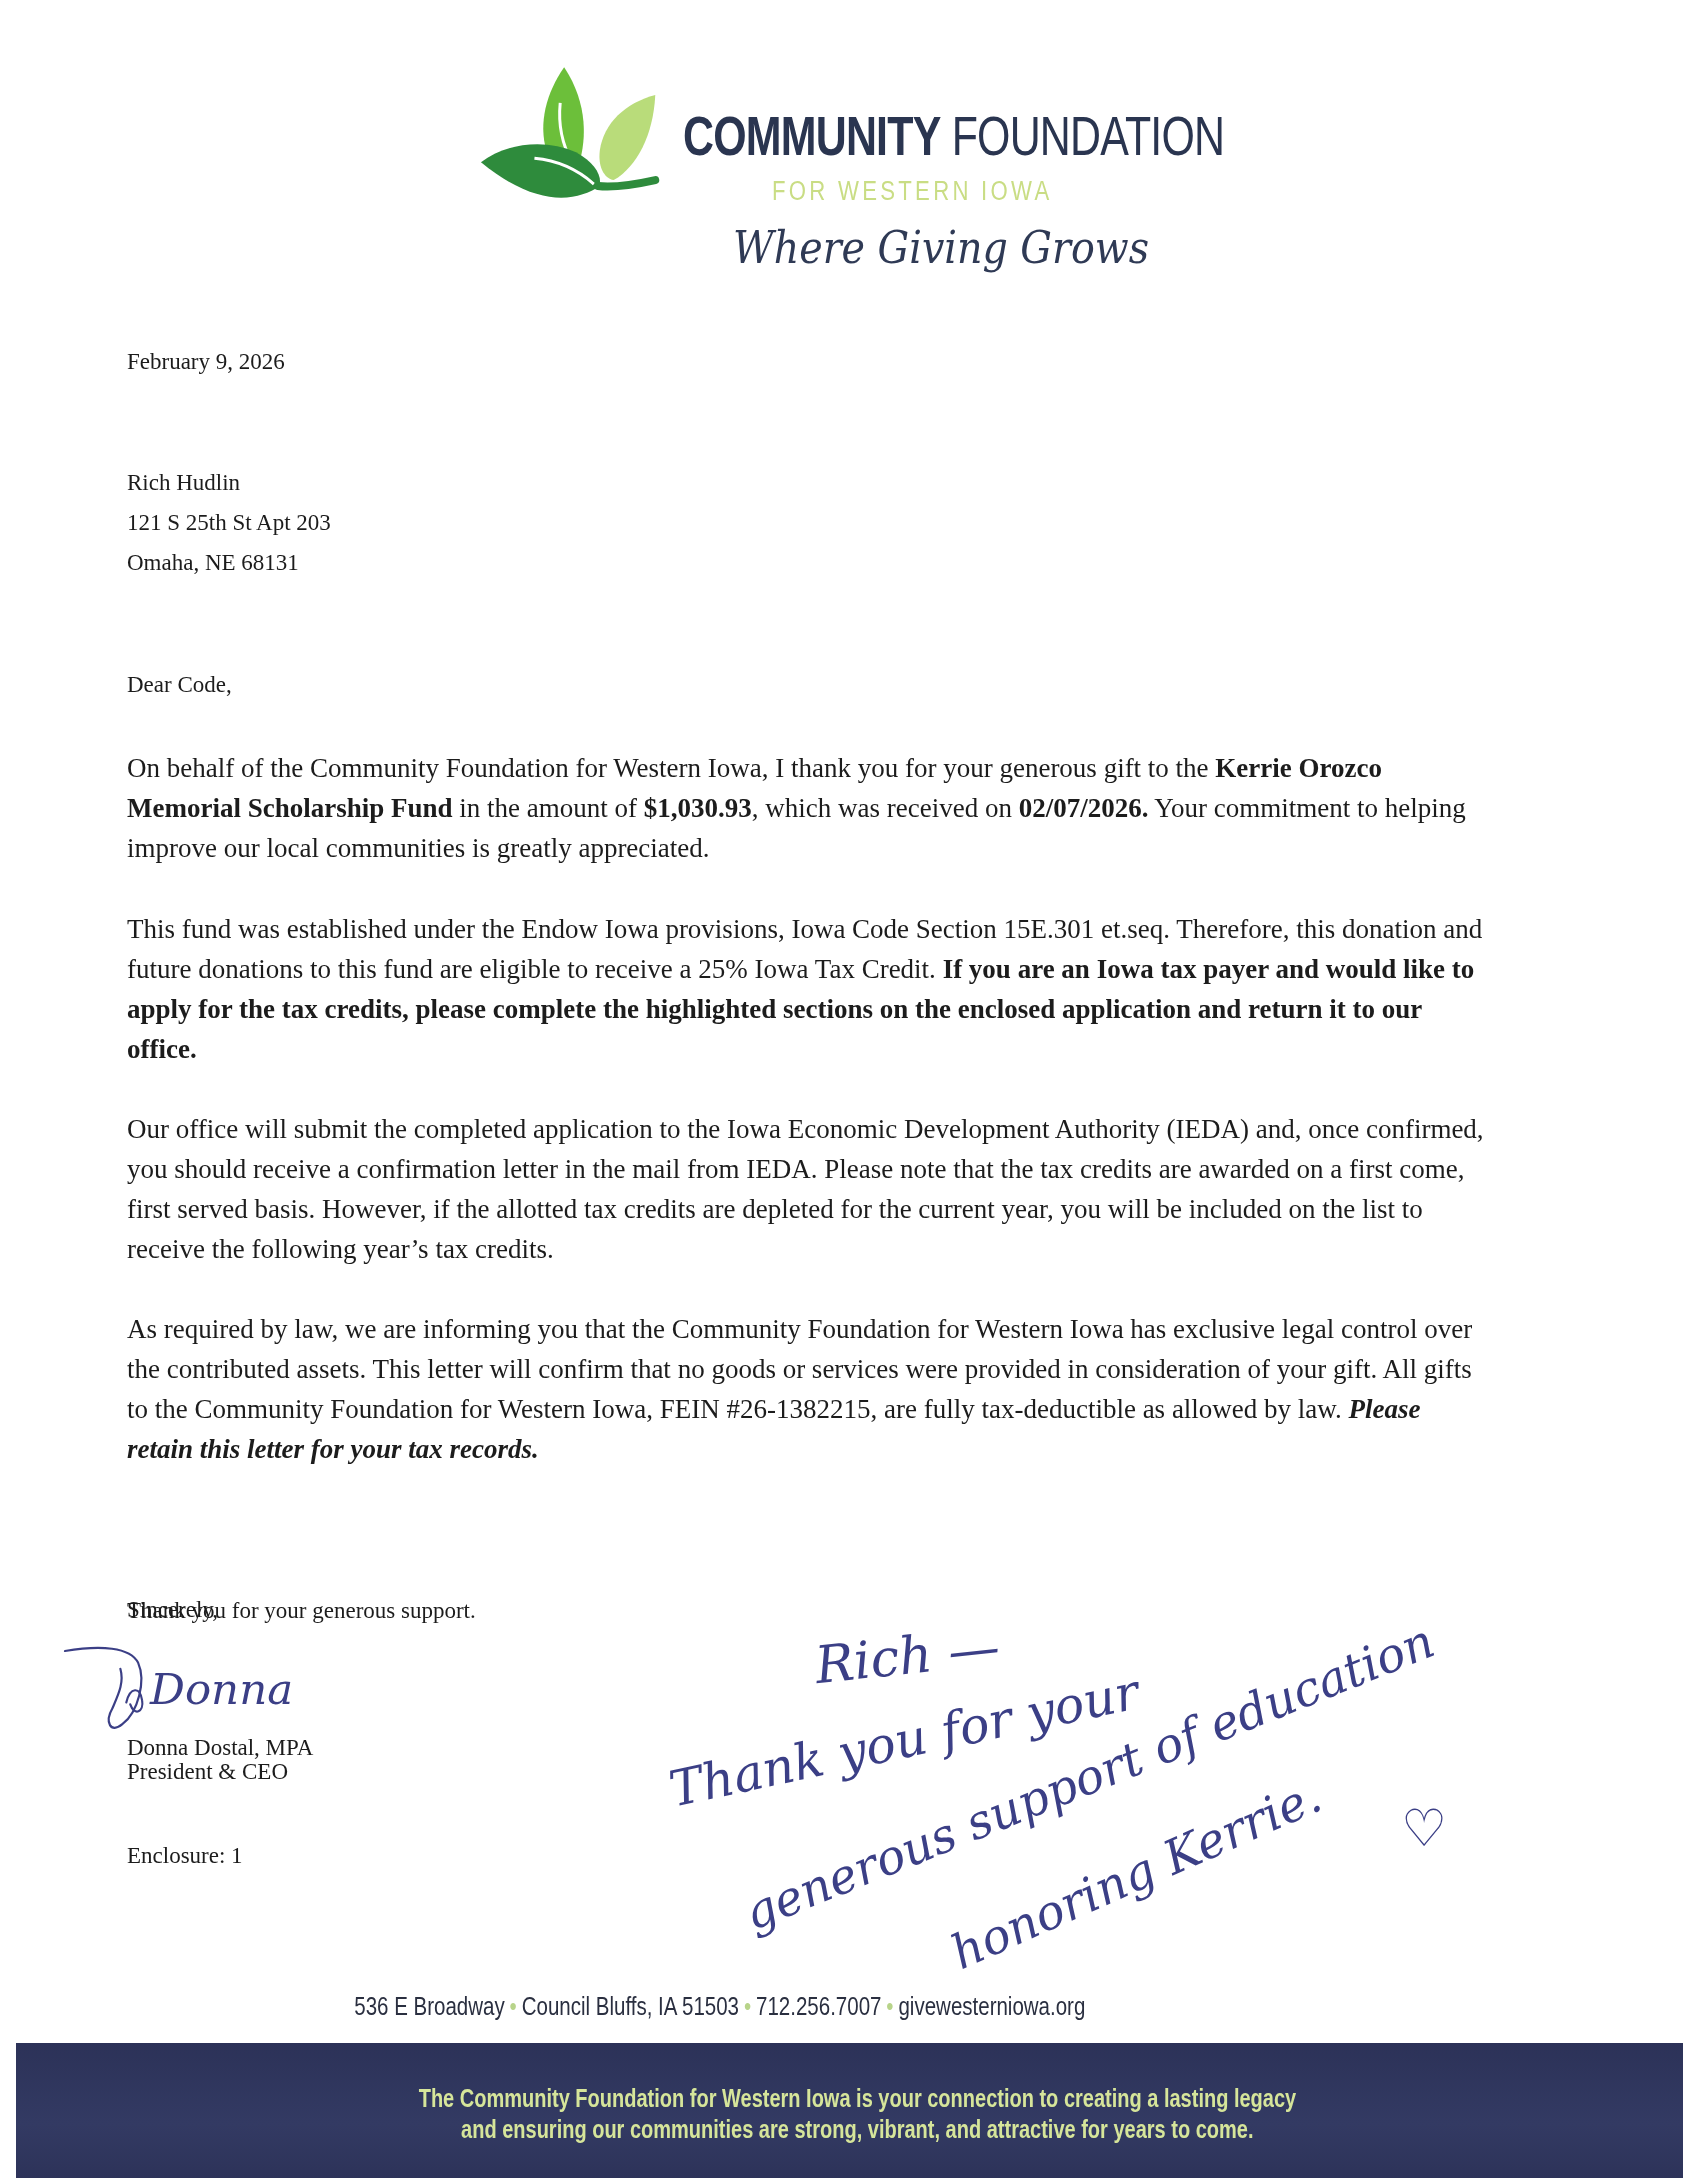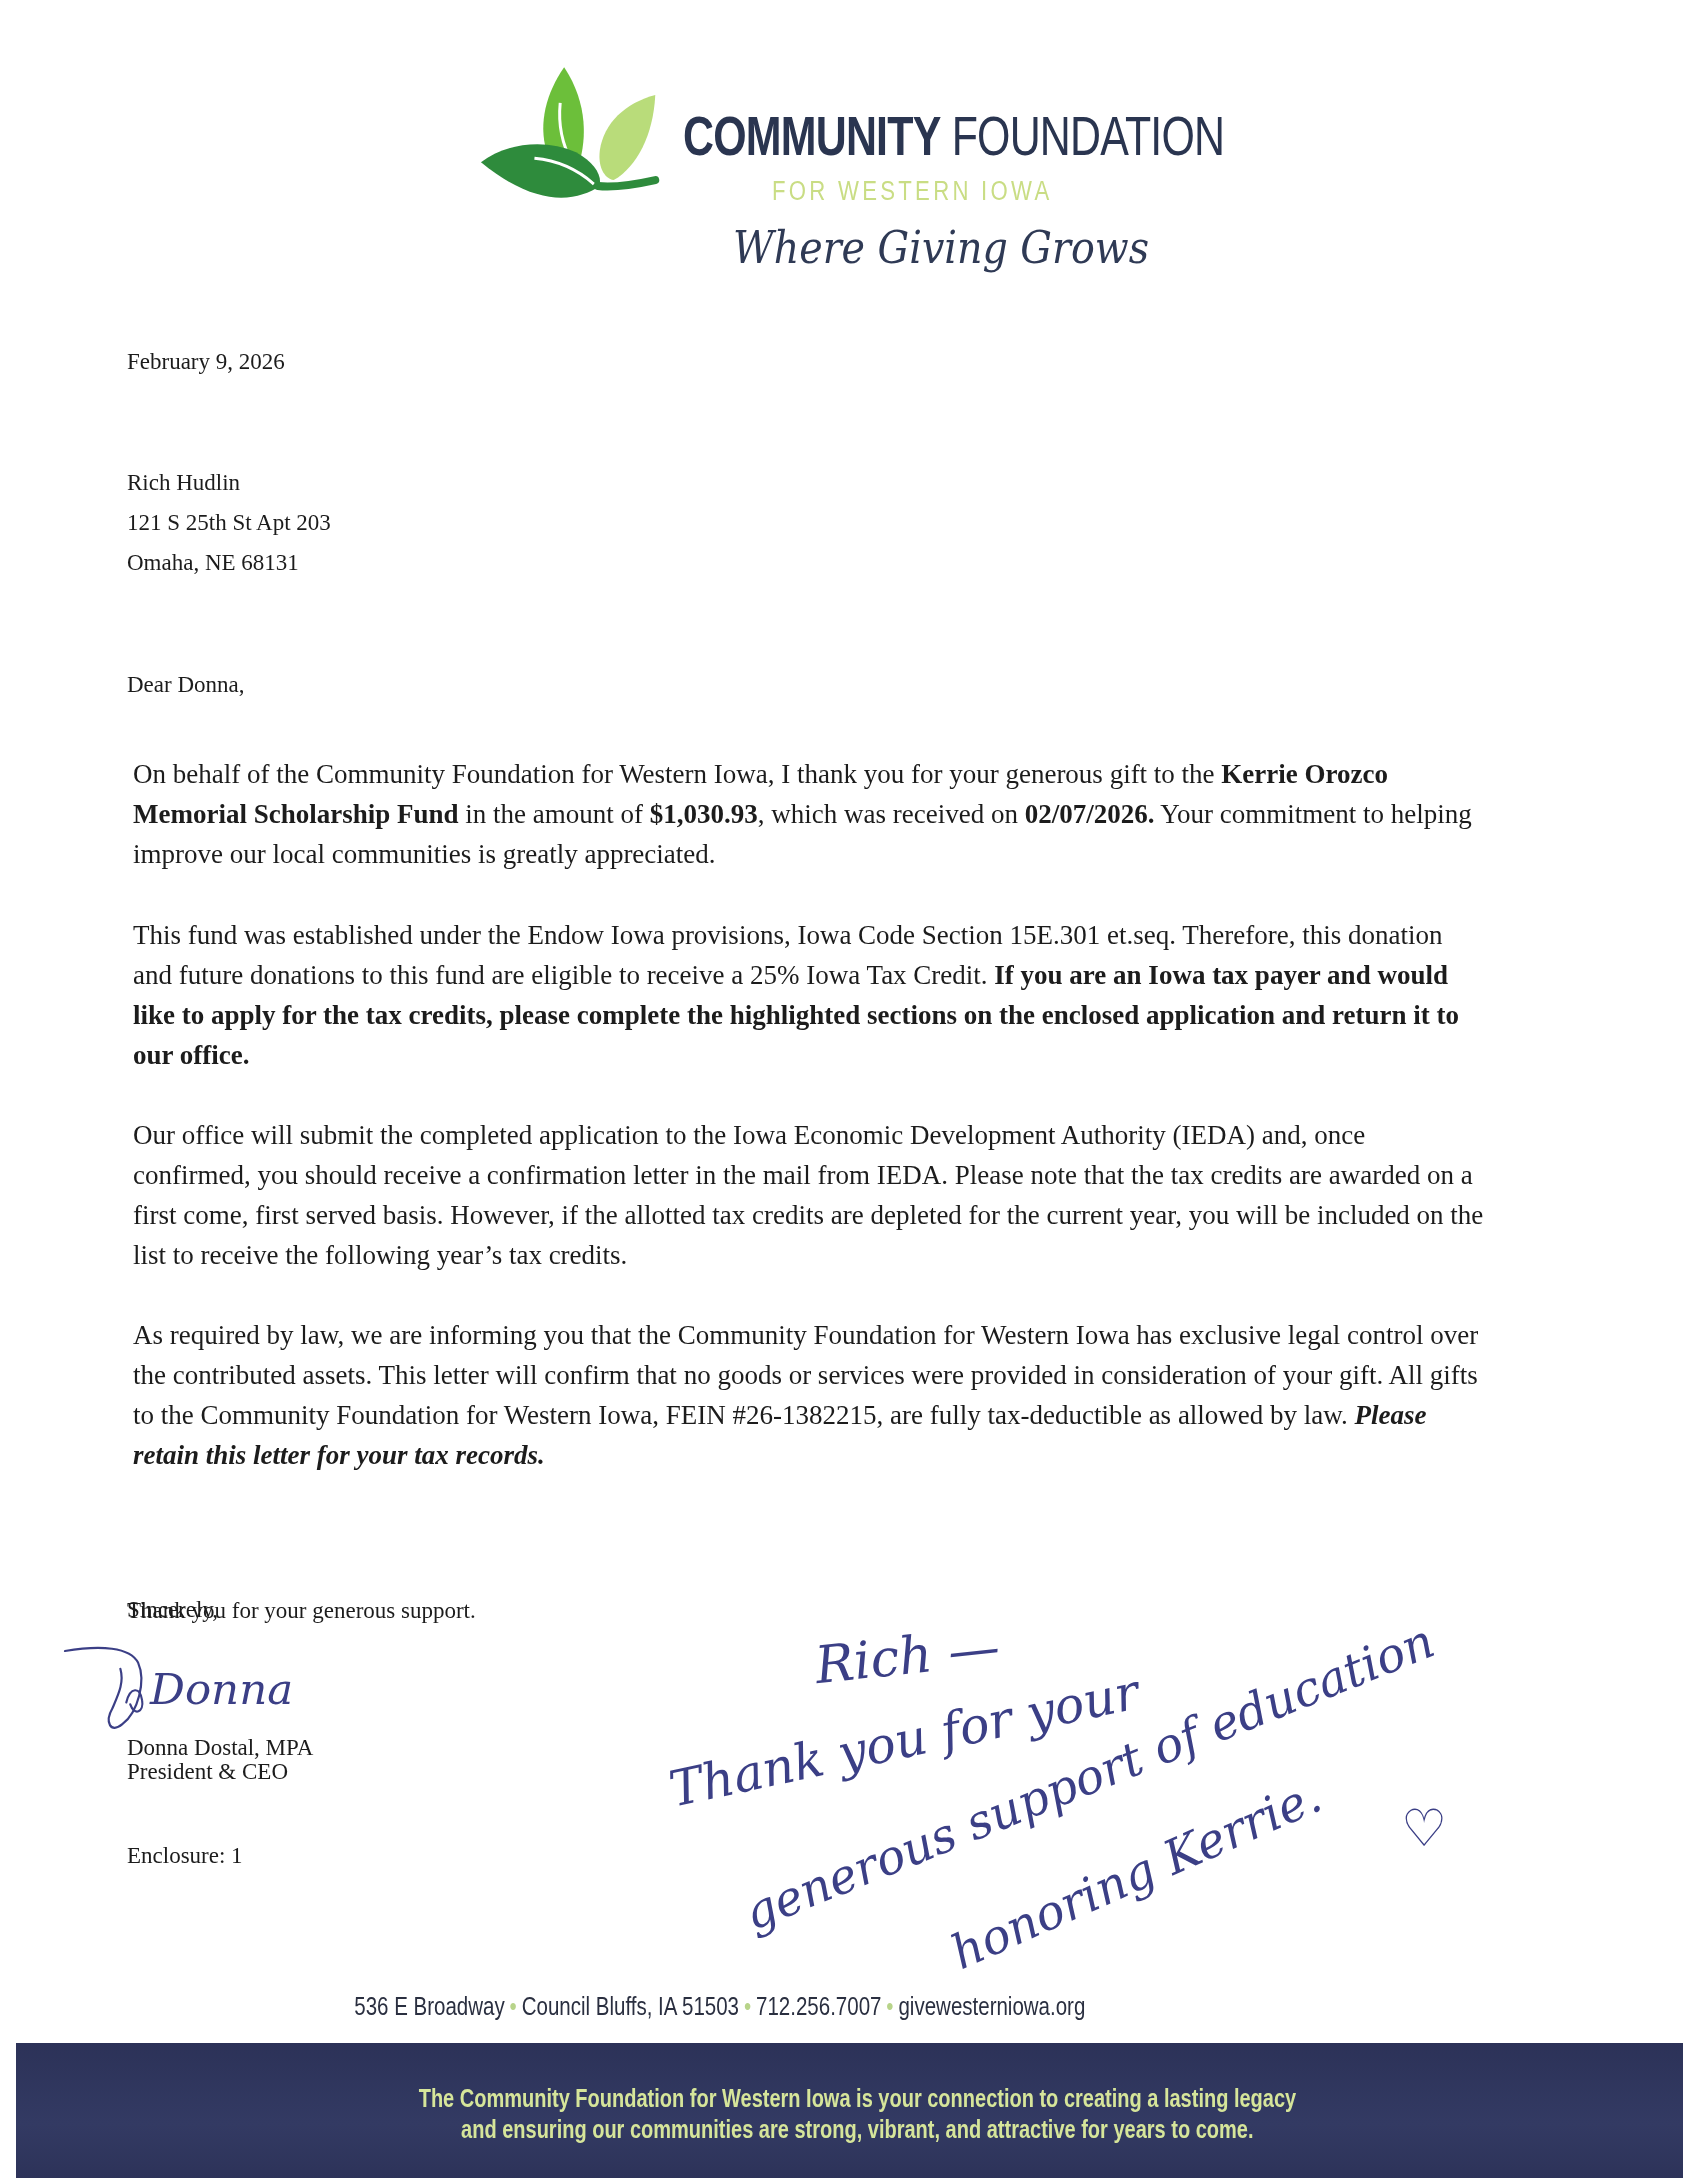--- a/index.html
+++ b/index.html
@@ -11,21 +11,21 @@
   #org-name { left:683px; top:109px; font-family:"Liberation Sans", sans-serif; font-size:55px;
               letter-spacing:-1px; color:#2a3550; white-space:nowrap; transform:scaleX(0.78); transform-origin:left top; line-height:1; }
   #org-name .b { font-weight:bold; }
   #org-sub { left:772px; top:178px; font-family:"Liberation Sans", sans-serif; font-size:27px; color:#c9dd84;
              letter-spacing:4px; white-space:nowrap; transform:scaleX(0.82); transform-origin:left top; line-height:1; }
   #tagline { left:733px; top:226px; font-family:"DejaVu Serif", serif; font-style:italic; font-size:44px;
              color:#2f3a55; white-space:nowrap; line-height:1; transform:scaleX(0.9); transform-origin:left top; }
   
   .line { left:127px; font-size:23px; line-height:40px; white-space:nowrap; }
   .para { left:127px; width:1366px; font-size:27px; line-height:40px; }
-  .para p { margin:6px; }
+  .para p { margin:0; }
   b { font-weight:bold; }
   
   .ink { stroke:#3b3f86; fill:none; stroke-width:2.2; stroke-linecap:round; stroke-linejoin:round; }
   #hand-note { left:634px; top:1604px; width:891px; height:376px; }
   .hw { font-family:"DejaVu Serif", serif; font-style:italic; fill:#3b3f86; }
   
   #footer-address { left:0; width:1439px; top:1992px; text-align:center; font-family:"Liberation Sans", sans-serif;
                     font-size:25px; color:#2a2f40; white-space:nowrap; }
   #footer-address .inner { display:inline-block; transform:scaleX(0.82); }
   .dot { color:#b8d48a; margin:0 6px; }
@@ -49,21 +49,21 @@
   <span class="b">COMMUNITY</span>
   <span>FOUNDATION</span>
 </div>
 <div id="org-sub" class="abs">FOR WESTERN IOWA</div>
 <div id="tagline" class="abs">Where Giving Grows</div>
 
 <div class="abs line" style="top:342px">February 9, 2026</div>
 <div class="abs line" style="top:463px">Rich Hudlin</div>
 <div class="abs line" style="top:503px">121 S 25th St Apt 203</div>
 <div class="abs line" style="top:543px">Omaha, NE 68131</div>
-<div class="abs line" style="top:665px">Dear Donna,</div>
+<div class="abs line" style="top:665px">Dear Code,</div>
 
 <div class="abs para" style="top:748px">
   <p><span>On behalf of the Community Foundation for Western Iowa, I thank you for your generous gift to the </span><b>Kerrie Orozco Memorial Scholarship Fund</b><span> in the amount of </span><b>$1,030.93</b><span>, which was received on </span><b>02/07/2026.</b><span>  Your commitment to helping improve our local communities is greatly appreciated.</span></p>
 </div>
 <div class="abs para" style="top:909px">
   <p><span>This fund was established under the Endow Iowa provisions, Iowa Code Section 15E.301 et.seq. Therefore, this donation and future donations to this fund are eligible to receive a 25% Iowa Tax Credit. </span><b>If you are an Iowa tax payer and would like to apply for the tax credits, please complete the highlighted sections on the enclosed application and return it to our office.</b></p>
 </div>
 <div class="abs para" style="top:1109px">
   <p>Our office will submit the completed application to the Iowa Economic Development Authority (IEDA) and, once confirmed, you should receive a confirmation letter in the mail from IEDA. Please note that the tax credits are awarded on a first come, first served basis. However, if the allotted tax credits are depleted for the current year, you will be included on the list to receive the following year’s tax credits.</p>
 </div>

